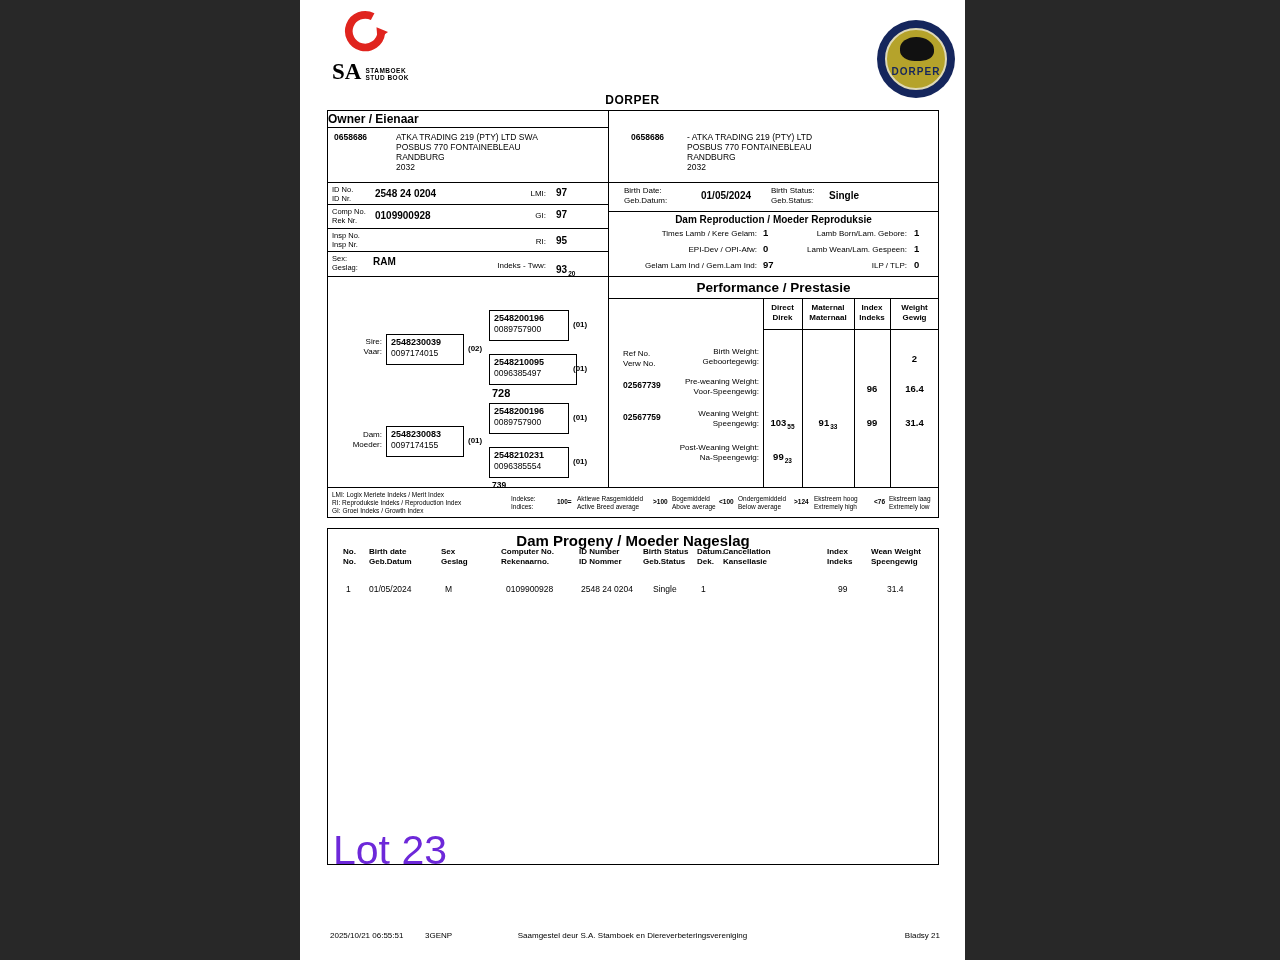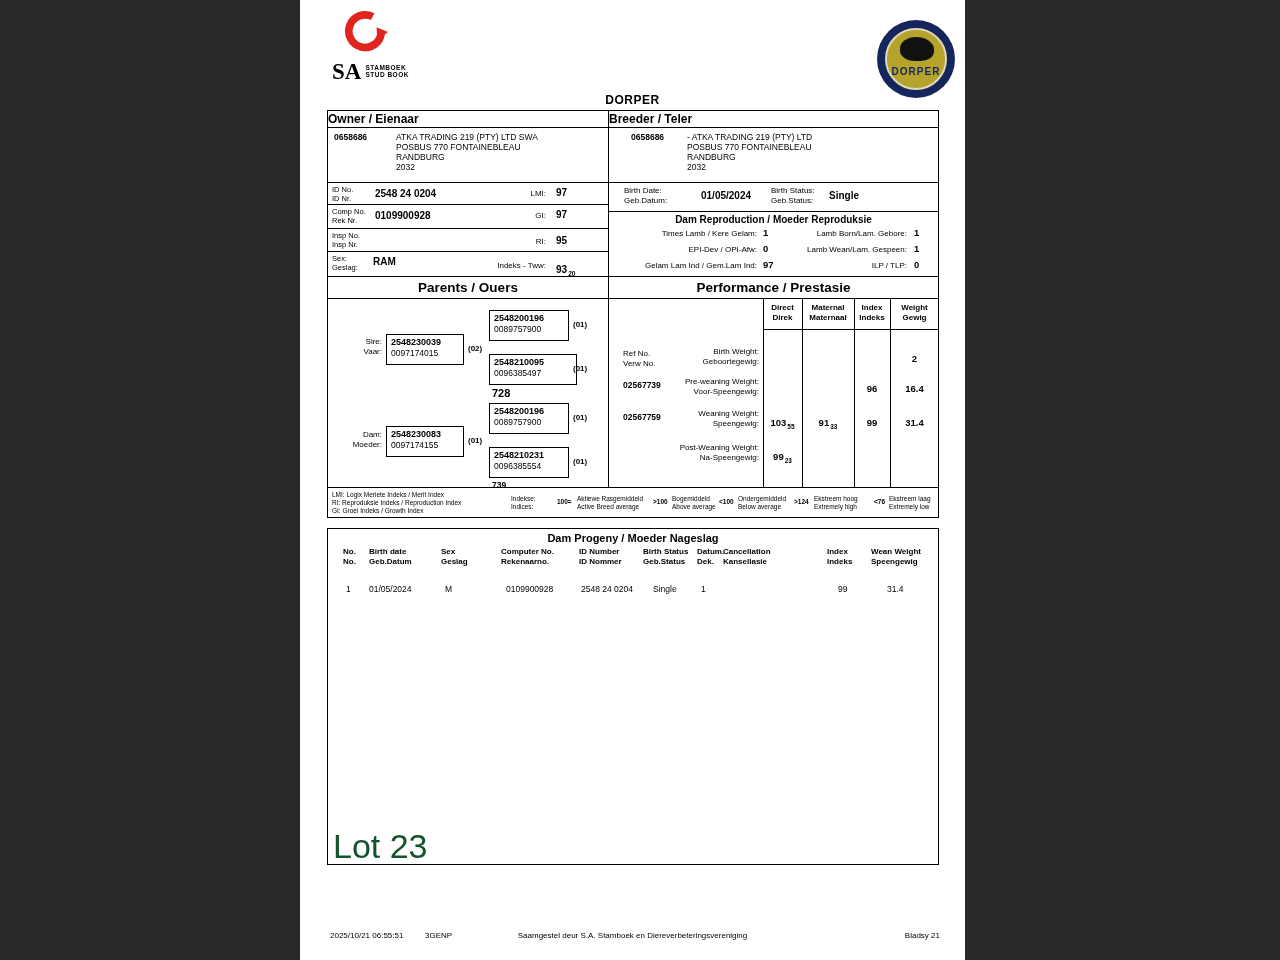--- a/index.html
+++ b/index.html
@@ -23,36 +23,36 @@
 .lbl8{position:absolute;font-size:8px;line-height:9.5px}
 .sm{position:absolute;font-size:8.5px;line-height:10px}
 .val{font-size:10px;font-weight:bold}
 .pbox{position:absolute;border:1px solid #000;padding:2px 4px;background:#fff}
 .pid{font-size:9px;font-weight:bold;line-height:11px}
 .preg{font-size:8.5px;line-height:11px}
 .mark{position:absolute;font-size:8px;font-weight:bold}
 .pval{position:absolute;font-size:9.5px;font-weight:bold}
 .subv{font-size:6.5px;position:relative;top:3px;margin-left:1px}
 .leg{position:absolute;font-size:6.5px;line-height:8px}
-.lot{position:absolute;left:5px;top:298px;font-size:34px;color:#14532d}
+.lot{position:absolute;left:5px;top:298px;font-size:41px;color:#6d28d9}
 .ftr{position:absolute;top:931px;font-size:8px}
 .title-box{position:absolute;left:123px;top:14px;width:443px;height:74px;background:#b9b9b9;border:1px solid #777;display:flex;align-items:center;justify-content:center}
 .breed{position:absolute;left:0;right:0;top:93px;text-align:center;font-size:12px;font-weight:bold;letter-spacing:.5px}
 </style>
 </head>
 <body>
 
 <div class="page">
 
   <div class="abs" style="left:28px;top:8px;width:95px;height:84px">
     <svg width="46" height="46" viewBox="0 0 48 48" style="position:absolute;left:14px;top:2px">
       <path d="M32 7 A17 17 0 1 0 41 24" fill="none" stroke="#e0241e" stroke-width="8"></path>
       <polygon points="36,18 48,23 37,31" fill="#e0241e"></polygon>
     </svg>
-    <div style="position:absolute;left:4px;top:52px;display:flex;align-items:flex-start">
+    <div style="position:absolute;left:4px;top:52px;display:flex;align-items:center">
       <span style="font-size:23px;font-weight:bold;font-family:'Liberation Serif',serif;line-height:23px">SA</span>
       <span style="margin-left:4px;margin-top:4px">
         <span style="display:block;font-size:6.5px;letter-spacing:.5px;font-weight:bold">STAMBOEK</span>
         <span style="display:block;font-size:6.5px;letter-spacing:.5px;font-weight:bold">STUD BOOK</span>
       </span>
     </div>
   </div>
 
 
   <div class="abs" style="left:577px;top:20px;width:78px;height:78px;border-radius:50%;background:#15265c;display:flex;align-items:center;justify-content:center">
@@ -68,21 +68,20 @@
     <div class="cols">
       <div class="col-l">
         <div class="sec-head">Owner / Eienaar</div>
         <span class="sm b" style="left:6px;top:21px">0658686</span>
         <div class="sm ml" style="left:68px;top:21px">ATKA TRADING 219 (PTY) LTD SWA
 POSBUS 770 FONTAINEBLEAU
 RANDBURG
 2032</div>
       </div>
       <div class="col-r">
-        <div class="sec-head">Breeder / Teler</div>
         <span class="sm b" style="left:22px;top:21px">0658686</span>
         <div class="sm ml" style="left:78px;top:21px">-  ATKA TRADING 219 (PTY) LTD
 POSBUS 770 FONTAINEBLEAU
 RANDBURG
 2032</div>
       </div>
     </div>
   </div>
 
   <div class="box" style="left:27px;top:182px;width:612px;height:95px">
@@ -133,21 +132,20 @@
         <span class="pval" style="left:154px;top:76px">97</span>
         <div class="lbl8 rt" style="left:150px;width:148px;top:78px">ILP / TLP:</div>
         <span class="pval" style="left:305px;top:76px">0</span>
       </div>
     </div>
   </div>
 
   <div class="box" style="left:27px;top:276px;width:612px;height:212px">
     <div class="cols">
       <div class="col-l">
-        <div class="pp-head">Parents / Ouers</div>
         <div class="lbl8 ml rt" style="left:8px;width:46px;top:60px">Sire:
 Vaar:</div>
         <div class="pbox" style="left:58px;top:57px;width:78px;height:31px">
           <div class="pid">2548230039</div>
           <div class="preg">0097174015</div>
         </div>
         <span class="mark" style="left:140px;top:67px">(02)</span>
         <div class="pbox" style="left:161px;top:33px;width:80px;height:31px">
           <div class="pid">2548200196</div>
           <div class="preg">0089757900</div>
@@ -234,21 +232,21 @@
 Below average</div>
     <span class="leg b" style="left:466px;top:10px">&gt;124</span>
     <div class="leg ml" style="left:486px;top:7px">Ekstreem hoog
 Extremely high</div>
     <span class="leg b" style="left:546px;top:10px">&lt;76</span>
     <div class="leg ml" style="left:561px;top:7px">Ekstreem laag
 Extremely low</div>
   </div>
 
   <div class="box" style="left:27px;top:528px;width:612px;height:337px;overflow:hidden">
-    <div class="abs c b" style="left:0;right:0;top:3px;font-size:11px">Dam Progeny / Moeder Nageslag</div>
+    <div class="abs c b" style="left:0;right:0;top:3px;font-size:15px">Dam Progeny / Moeder Nageslag</div>
     <div class="lbl8 ml b" style="left:15px;top:18px">No.
 No.</div>
     <div class="lbl8 ml b" style="left:41px;top:18px">Birth date
 Geb.Datum</div>
     <div class="lbl8 ml b" style="left:113px;top:18px">Sex
 Geslag</div>
     <div class="lbl8 ml b" style="left:173px;top:18px">Computer No.
 Rekenaarno.</div>
     <div class="lbl8 ml b" style="left:251px;top:18px">ID Number
 ID Nommer</div>

